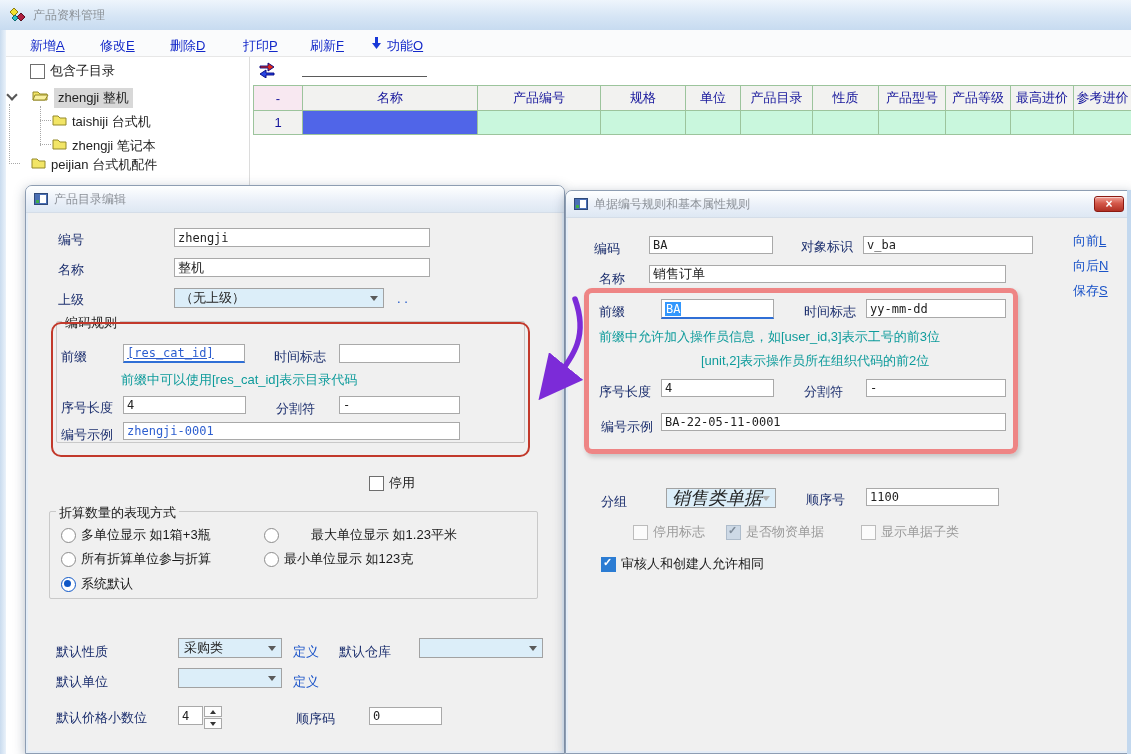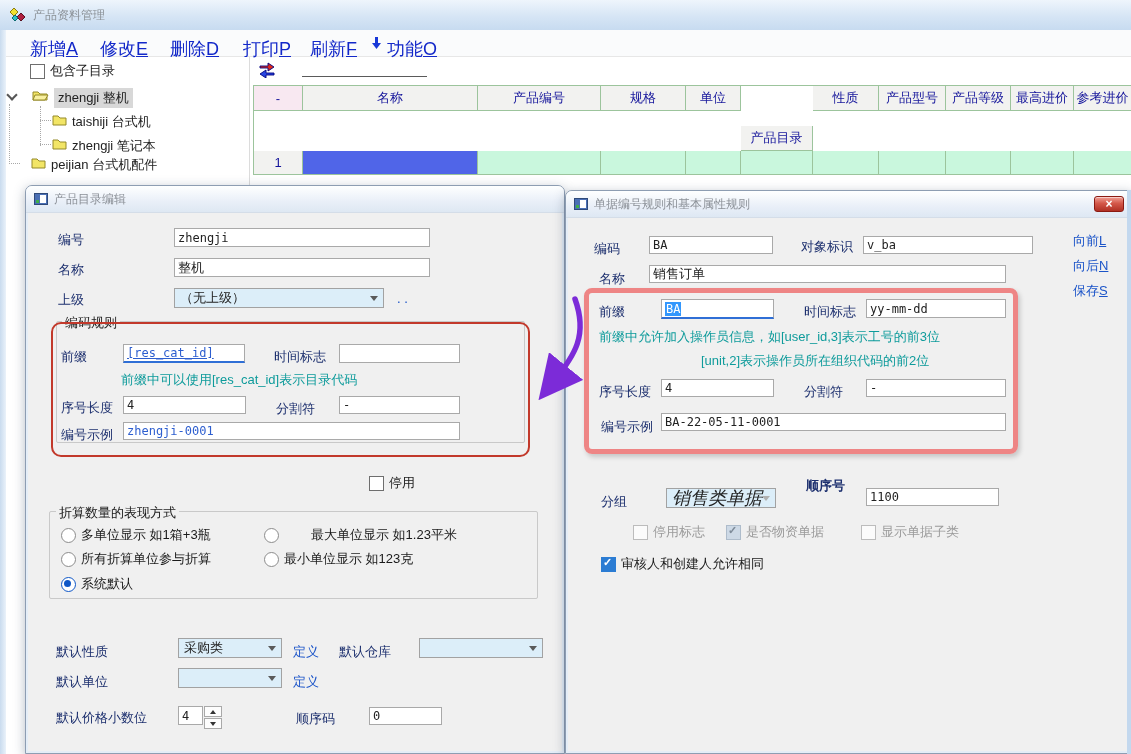--- a/index.html
+++ b/index.html
@@ -6,21 +6,21 @@
   #stage{position:relative;width:1131px;height:754px;background:#fff;overflow:hidden;
          font-family:"Liberation Sans",sans-serif;}
   .abs{position:absolute;box-sizing:border-box;}
   
   .main-titlebar{left:0;top:0;width:1131px;height:30px;
      background:linear-gradient(#eef5fc,#d6e5f5 55%,#c7dbf0);
      display:flex;align-items:center;padding-left:9px;gap:7px;}
   .main-title{font-size:12px;color:#8b9197;}
   .edge-left{left:0;top:30px;width:6px;height:724px;background:linear-gradient(90deg,#c9dbee,#eaf2fa);}
   .toolbar{left:6px;top:30px;width:1125px;height:27px;background:#fafbfc;border-bottom:1px solid #e7e7e7;}
-  .tlink{font-size:18px;color:#1328c9;white-space:nowrap;cursor:pointer;}
+  .tlink{font-size:13px;color:#1328c9;white-space:nowrap;cursor:pointer;}
   .ak{text-decoration:underline;}
   .pane-tree{left:6px;top:57px;width:244px;height:131px;background:#fff;border-right:1px solid #dcdcdc;}
   .treelabel{font-size:13px;color:#222;white-space:nowrap;}
   .tree-sel{background:#d8d8d8;padding:1px 4px;}
   .guide{border-left:1px dotted #a8a8a8;}
   .stub{border-top:1px dotted #a8a8a8;}
   
   .tbl{left:253px;top:85px;border-left:1px solid #9cc49c;border-top:1px solid #9cc49c;}
   .trow{display:flex;}
   .tc{height:25px;border-right:1px solid #9cc49c;border-bottom:1px solid #9cc49c;
@@ -148,21 +148,21 @@
   </svg>
   <div class="abs underline-input" style="left:302px;top:61px;width:125px;"></div>
 
   <div class="abs tbl">
     <div class="trow">
       <div class="tc th num" style="width:49px;">-</div>
       <div class="tc th" style="width:175px;">名称</div>
       <div class="tc th" style="width:123px;">产品编号</div>
       <div class="tc th" style="width:85px;">规格</div>
       <div class="tc th" style="width:55px;">单位</div>
-      <div class="tc th" style="width:72px;margin-top:40px;">产品目录</div>
+      <div class="tc th" style="width:72px;">产品目录</div>
       <div class="tc th" style="width:66px;">性质</div>
       <div class="tc th" style="width:67px;">产品型号</div>
       <div class="tc th" style="width:65px;">产品等级</div>
       <div class="tc th" style="width:63px;">最高进价</div>
       <div class="tc th" style="width:58px;">参考进价</div>
     </div>
     <div class="trow">
       <div class="tc td num" style="width:49px;">1</div>
       <div class="tc td selcell" style="width:175px;"></div>
       <div class="tc td" style="width:123px;"></div>
@@ -355,21 +355,21 @@
     <div class="abs lbl" style="left:35px;top:227px;">编号示例</div>
     <div class="abs inp" style="left:95px;top:222px;width:345px;height:18px;">
         <span>BA-22-05-11-0001</span>
       </div>
 
     <div class="abs lbl" style="left:35px;top:302px;">分组</div>
     <div class="abs sel" style="left:100px;top:297px;width:110px;height:20px;">
       <span style="font-size:18px;font-style:italic;">销售类单据</span>
       <span class="chev dis"></span>
     </div>
-    <div class="abs lbl" style="left:240px;top:286px;font-weight:bold;">顺序号</div>
+    <div class="abs lbl" style="left:240px;top:300px;">顺序号</div>
     <div class="abs inp" style="left:300px;top:297px;width:133px;height:18px;">
         <span>1100</span>
       </div>
 
     <div class="abs cbrow dis" style="left:35px;top:332px;padding-left:32px;">
       <span class="cb dis"></span>
       <span>停用标志</span>
     </div>
     <div class="abs cbrow dis" style="left:160px;top:332px;">
       <span class="cb chkdis"></span>

